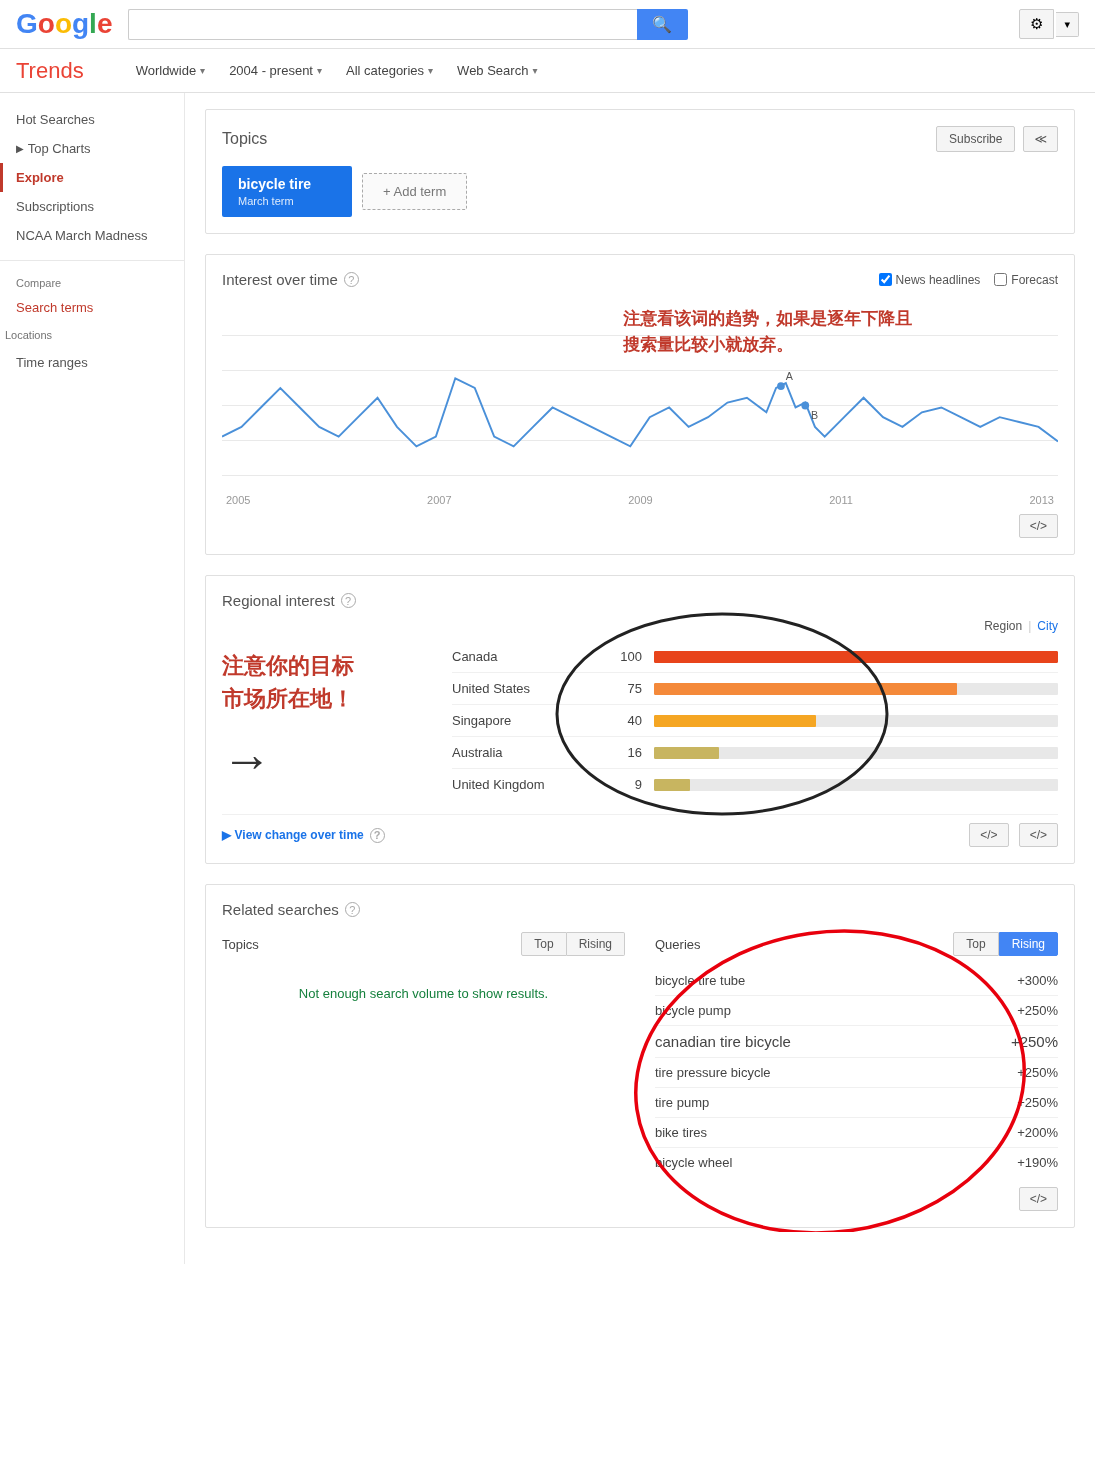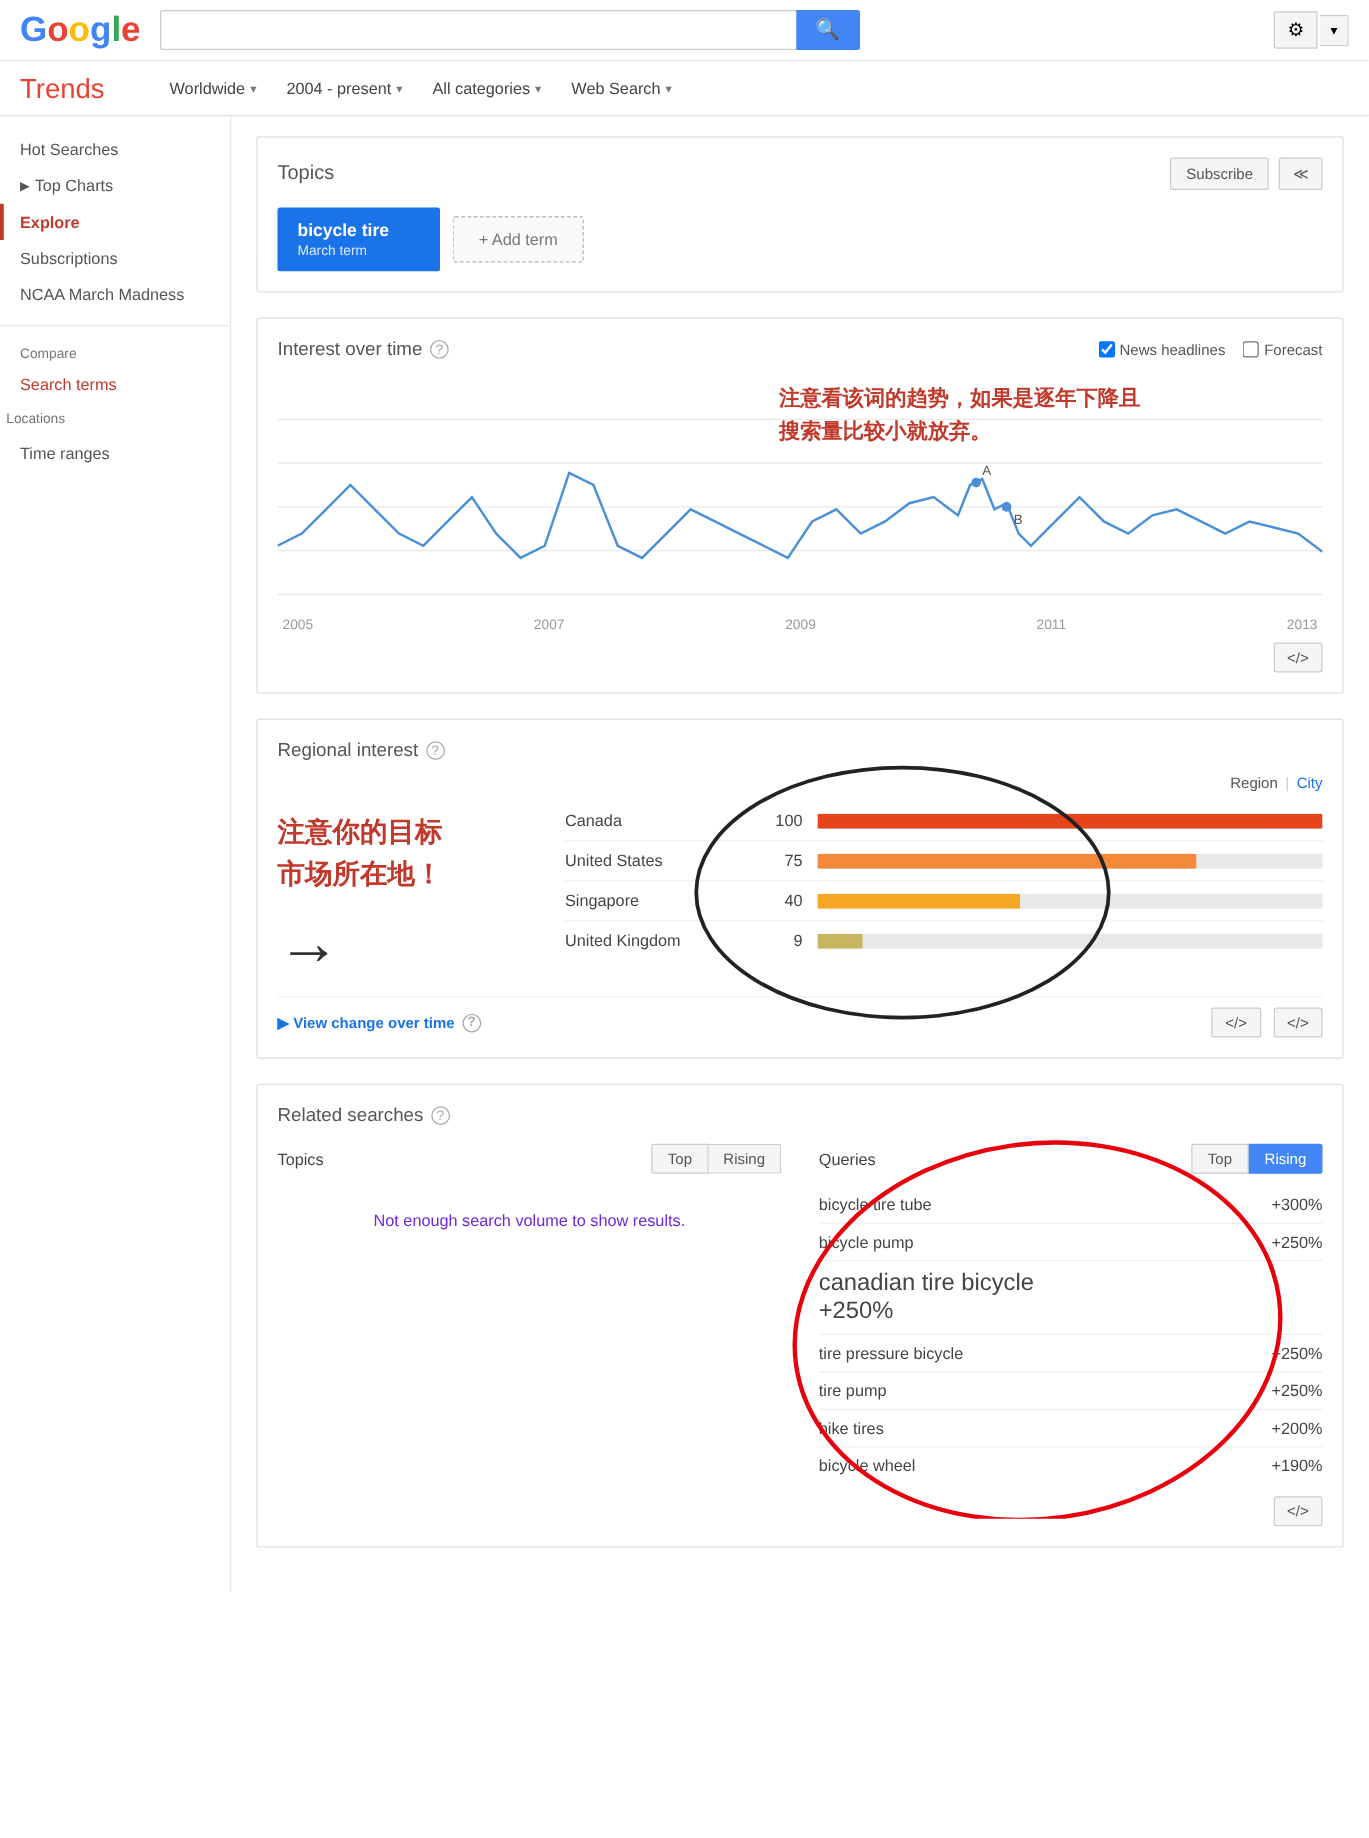--- a/index.html
+++ b/index.html
@@ -217,20 +217,27 @@
           </div>
 
           <div style="display:flex;align-items:center;padding:8px 0;border-bottom:1px solid #f0f0f0;">
             <span style="flex:0 0 160px;font-size:13px;color:#444;">Singapore</span>
             <span style="flex:0 0 30px;text-align:right;font-size:13px;color:#444;margin-right:12px;">40</span>
             <div style="flex:1;height:12px;background:#e8e8e8;border-radius:1px;overflow:hidden;">
               <div style="height:100%;width:40%;background:#F5A623;border-radius:1px;"></div>
             </div>
           </div>
 
+          <div style="display:flex;align-items:center;padding:8px 0;border-bottom:1px solid #f0f0f0;">
+            <span style="flex:0 0 160px;font-size:13px;color:#444;">Australia</span>
+            <span style="flex:0 0 30px;text-align:right;font-size:13px;color:#444;margin-right:12px;">16</span>
+            <div style="flex:1;height:12px;background:#e8e8e8;border-radius:1px;overflow:hidden;">
+              <div style="height:100%;width:16%;background:#C8B560;border-radius:1px;"></div>
+            </div>
+          </div>
 
           <div style="display:flex;align-items:center;padding:8px 0;">
             <span style="flex:0 0 160px;font-size:13px;color:#444;">United Kingdom</span>
             <span style="flex:0 0 30px;text-align:right;font-size:13px;color:#444;margin-right:12px;">9</span>
             <div style="flex:1;height:12px;background:#e8e8e8;border-radius:1px;overflow:hidden;">
               <div style="height:100%;width:9%;background:#C8B560;border-radius:1px;"></div>
             </div>
           </div>
 
           <svg style="position:absolute;top:-10px;left:100px;pointer-events:none;" width="340" height="210">
@@ -258,39 +265,39 @@
       </div>
 
       <div style="display:flex;gap:30px;">
 
         <div style="flex:1;">
           <div style="display:flex;align-items:center;margin-bottom:10px;">
             <span style="font-size:13px;color:#444;margin-right:auto;">Topics</span>
             <button style="border:1px solid #ccc;background:#f5f5f5;padding:4px 12px;font-size:12px;cursor:pointer;border-radius:2px 0 0 2px;color:#555;">Top</button>
             <button style="border:1px solid #ccc;border-left:none;background:#f5f5f5;padding:4px 12px;font-size:12px;cursor:pointer;border-radius:0 2px 2px 0;color:#555;">Rising</button>
           </div>
-          <div style="font-size:13px;color:#6d28d9;padding:20px 0;text-align:center;">Not enough search volume to show results.</div>
+          <div style="font-size:13px;color:#15803d;padding:20px 0;text-align:center;">Not enough search volume to show results.</div>
         </div>
 
         <div style="flex:1;position:relative;">
           <div style="display:flex;align-items:center;margin-bottom:10px;">
             <span style="font-size:13px;color:#444;margin-right:auto;">Queries</span>
             <button style="border:1px solid #ccc;background:#f5f5f5;padding:4px 12px;font-size:12px;cursor:pointer;border-radius:2px 0 0 2px;color:#555;">Top</button>
             <button style="border:1px solid #4285F4;background:#4285F4;padding:4px 12px;font-size:12px;cursor:pointer;border-radius:0 2px 2px 0;color:white;">Rising</button>
           </div>
 
           <div style="display:flex;justify-content:space-between;padding:7px 0;border-bottom:1px solid #f0f0f0;font-size:13px;">
             <span style="color:#444;">bicycle tire tube</span>
             <span style="color:#444;">+300%</span>
           </div>
           <div style="display:flex;justify-content:space-between;padding:7px 0;border-bottom:1px solid #f0f0f0;font-size:13px;">
             <span style="color:#444;">bicycle pump</span>
             <span style="color:#444;">+250%</span>
           </div>
-          <div style="display:flex;justify-content:space-between;padding:7px 0;border-bottom:1px solid #f0f0f0;font-size:19px;flex-direction:column;">
+          <div style="display:flex;justify-content:space-between;padding:7px 0;border-bottom:1px solid #f0f0f0;font-size:15px;">
             <span style="color:#444;">canadian tire bicycle</span>
             <span style="color:#444;">+250%</span>
           </div>
           <div style="display:flex;justify-content:space-between;padding:7px 0;border-bottom:1px solid #f0f0f0;font-size:13px;">
             <span style="color:#444;">tire pressure bicycle</span>
             <span style="color:#444;">+250%</span>
           </div>
           <div style="display:flex;justify-content:space-between;padding:7px 0;border-bottom:1px solid #f0f0f0;font-size:13px;">
             <span style="color:#444;">tire pump</span>
             <span style="color:#444;">+250%</span>

